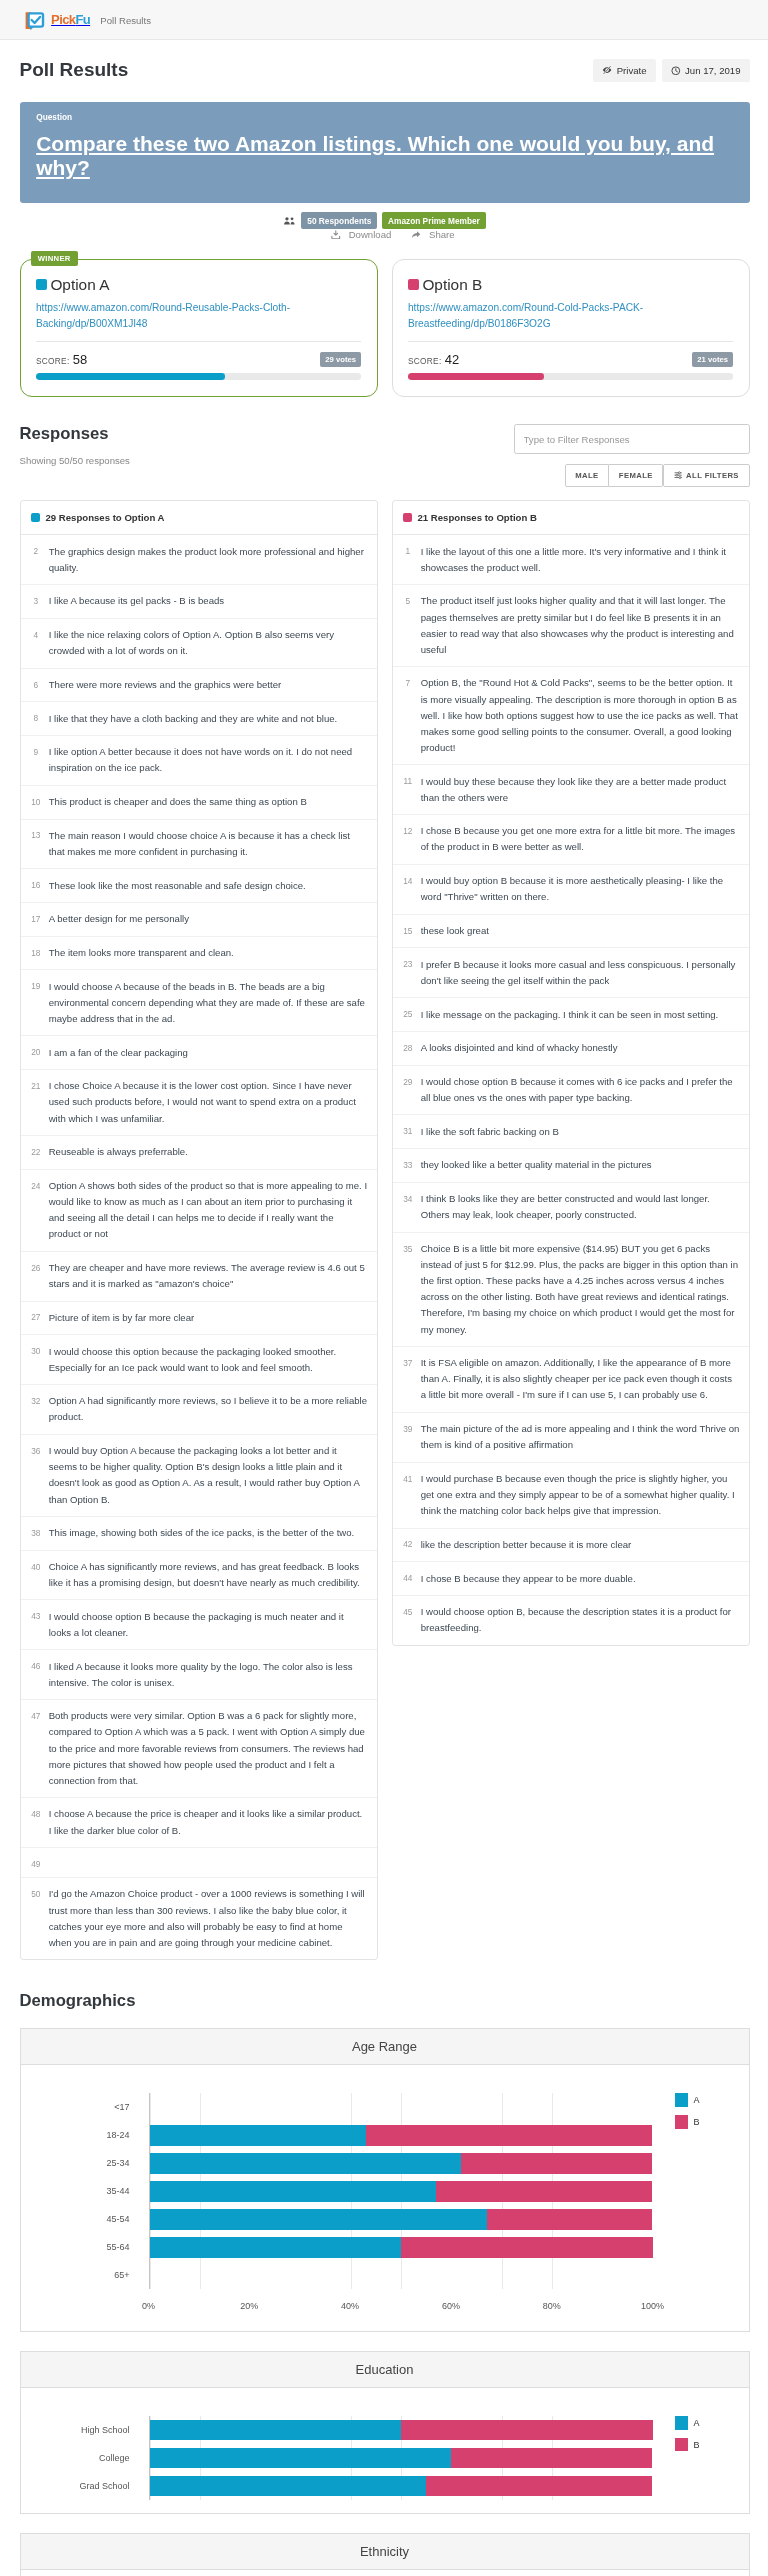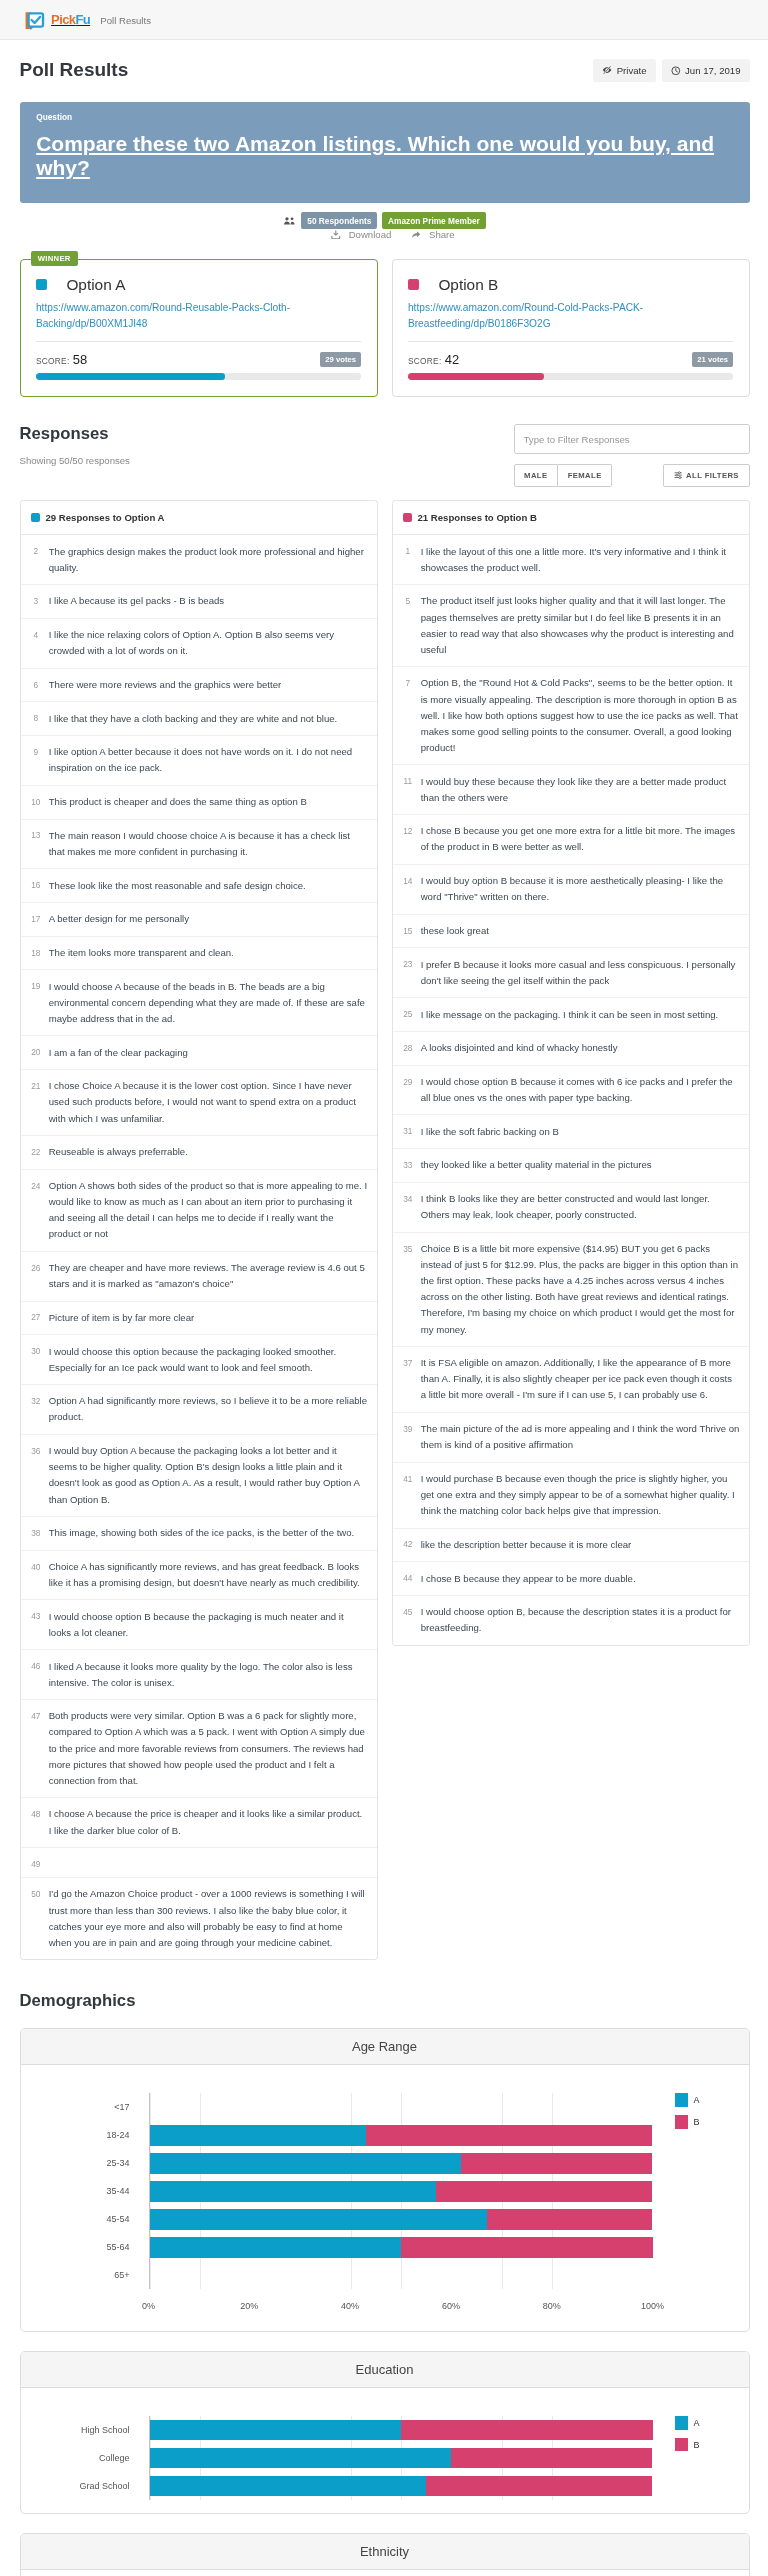--- a/index.html
+++ b/index.html
@@ -26,58 +26,58 @@
   .q-text { font-size:21px; font-weight:bold;text-decoration:underline; }
 
   .meta-row { display:flex; justify-content:space-between; align-items:center; margin:9px 1.3px 18px;flex-direction:column; }
   .meta-left { display:flex; align-items:center; gap:5.1px; }
   .badge { color:#fff; font-weight:bold; font-size:8.3px; padding:3.2px 5.8px; border-radius:1.9px; }
   .badge.slate { background:#7d93a6; }
   .badge.green { background:#72a033; }
   .meta-right a { color:#8a8a8a; font-size:9.6px; text-decoration:none; display:inline-flex; align-items:center; gap:8px; margin-left:16.7px; }
 
   .options-row { display:flex; gap:14px; }
-  .option-card { flex:1; background:#fff; border:0.6px solid #ddd; border-radius:4px; padding:13px 15.4px 16.7px; position:relative; }
+  .option-card { flex:1; background:#fff; border:0.6px solid #ddd; border-radius:12px; padding:13px 15.4px 16.7px; position:relative; }
   .option-card.winner { border:1.9px solid #72a033; }
   .winner-tag { position:absolute; top:-9.6px; left:10.2px; background:#72a033; color:#fff; font-size:7.7px; font-weight:bold; padding:3.2px 7px; border-radius:1.9px; letter-spacing:0.3px; }
-  .option-name { font-size:15.4px; color:#333; display:flex; align-items:center; gap:19px; margin-top:2.6px; }
+  .option-name { font-size:15.4px; color:#333; display:flex; align-items:center; gap:3px; margin-top:2.6px; }
   .sq { width:11.5px; height:11.5px; border-radius:1.9px; display:inline-block; flex:0 0 auto; }
   .sq-sm { width:9px; height:9px; border-radius:1.9px; display:inline-block; flex:0 0 auto; }
   .option-url { color:#2e8fc0; font-size:10.2px; line-height:1.55; display:block; margin:6.4px 0 2.6px; text-decoration:none; word-break:break-word; }
   .option-card hr { border:none; border-top:0.6px solid #e5e5e5; margin:9px 0 10.2px; }
   .score-row { display:flex; justify-content:space-between; align-items:center; margin-bottom:6.4px; }
   .score-label { font-size:8.3px; color:#555; letter-spacing:0.3px; }
   .score-num { font-size:13px; color:#222; margin-left:3.2px; font-weight:normal; }
   .votes { background:#8d99a4; color:#fff; font-size:7.7px; font-weight:bold; padding:2.6px 5.1px; border-radius:1.9px; }
   .progress { height:6.4px; background:#e9e9e9; border-radius:3.2px; overflow:hidden; }
   .progress i { display:block; height:100%; border-radius:3.2px; }
 
   .responses-head { display:flex; justify-content:space-between; align-items:flex-start; margin:27px 0 13px; }
   .responses-title { font-size:16.7px; font-weight:bold; color:#32383d; margin:0; }
   .showing { color:#888; font-size:9.6px; margin-top:10.2px; }
   .filter-col { width:236px; }
   .filter-input { width:100%; height:29.5px; border:0.6px solid #ccc; border-radius:2.6px; padding:0 9px; font-size:9.6px; color:#333; font-family:"Liberation Sans", sans-serif; }
   .filter-input::placeholder { color:#999; }
-  .filter-btns { display:flex; justify-content:space-between; gap:9px; margin-top:9.6px; }
+  .filter-btns { display:flex; justify-content:flex-end; margin-top:9.6px; }
   .btn { border:0.6px solid #ccc; background:#fff; color:#555; font-size:7.7px; font-weight:bold; letter-spacing:0.4px; padding:6.4px 9.6px; border-radius:1.9px; cursor:pointer; display:inline-flex; align-items:center; gap:3.8px; font-family:"Liberation Sans", sans-serif; }
   .btn-group { display:inline-flex; }
   .btn-group .btn:first-child { border-radius:1.9px 0 0 1.9px; }
   .btn-group .btn:last-child { border-left:none; border-radius:0 1.9px 1.9px 0; }
 
   .columns { display:flex; gap:14px; align-items:flex-start; }
   .resp-card { flex:1; border:0.6px solid #e3e3e3; border-radius:3.2px; background:#fff; }
   .resp-header { display:flex; align-items:center; gap:5.8px; padding:11px 10.2px; font-weight:bold; font-size:9.6px; color:#333; border-bottom:0.6px solid #e8e8e8; }
   .resp-row { display:flex; padding:8.3px 9px 8.3px 5.1px; border-top:0.6px solid #f0f0f0; }
   .resp-row:first-of-type { border-top:none; }
   .resp-num { min-width:20.5px; text-align:center; color:#999; font-size:8.3px; padding-top:2.6px; }
   .resp-text { color:#3d4852; font-size:9.6px; line-height:1.68; flex:1; padding-left:2.6px; }
 
   .demo-title { font-size:16.7px; font-weight:bold; color:#32383d; margin:31px 0 16.7px; }
 
-  .chart-card { border:0.6px solid #ddd; border-radius:5px; margin-bottom:19px; background:#fff; overflow:hidden; }
+  .chart-card { border:0.6px solid #ddd; border-radius:0; margin-bottom:19px; background:#fff; overflow:hidden; }
   .chart-head { background:#f5f5f5; border-bottom:0.6px solid #ddd; padding:10.2px; text-align:center; font-size:13px; color:#444; }
   .chart-body { position:relative; }
   .cgrid { display:flex; padding:28px 96px 13px 0; }
   .col-labels { width:128px; }
   .clabel { height:28px; display:flex; align-items:center; justify-content:flex-end; padding-right:19px; font-size:9px; color:#555; }
   .col-plot { flex:1; }
   .plot-rows { border-left:0.6px solid #c4c4c4;
     background-image:repeating-linear-gradient(90deg, #e9e9e9 0, #e9e9e9 0.6px, transparent 0.6px, transparent 10%); }
   .prow { height:28px; display:flex; align-items:center; }
   .seg { height:20.5px; }

